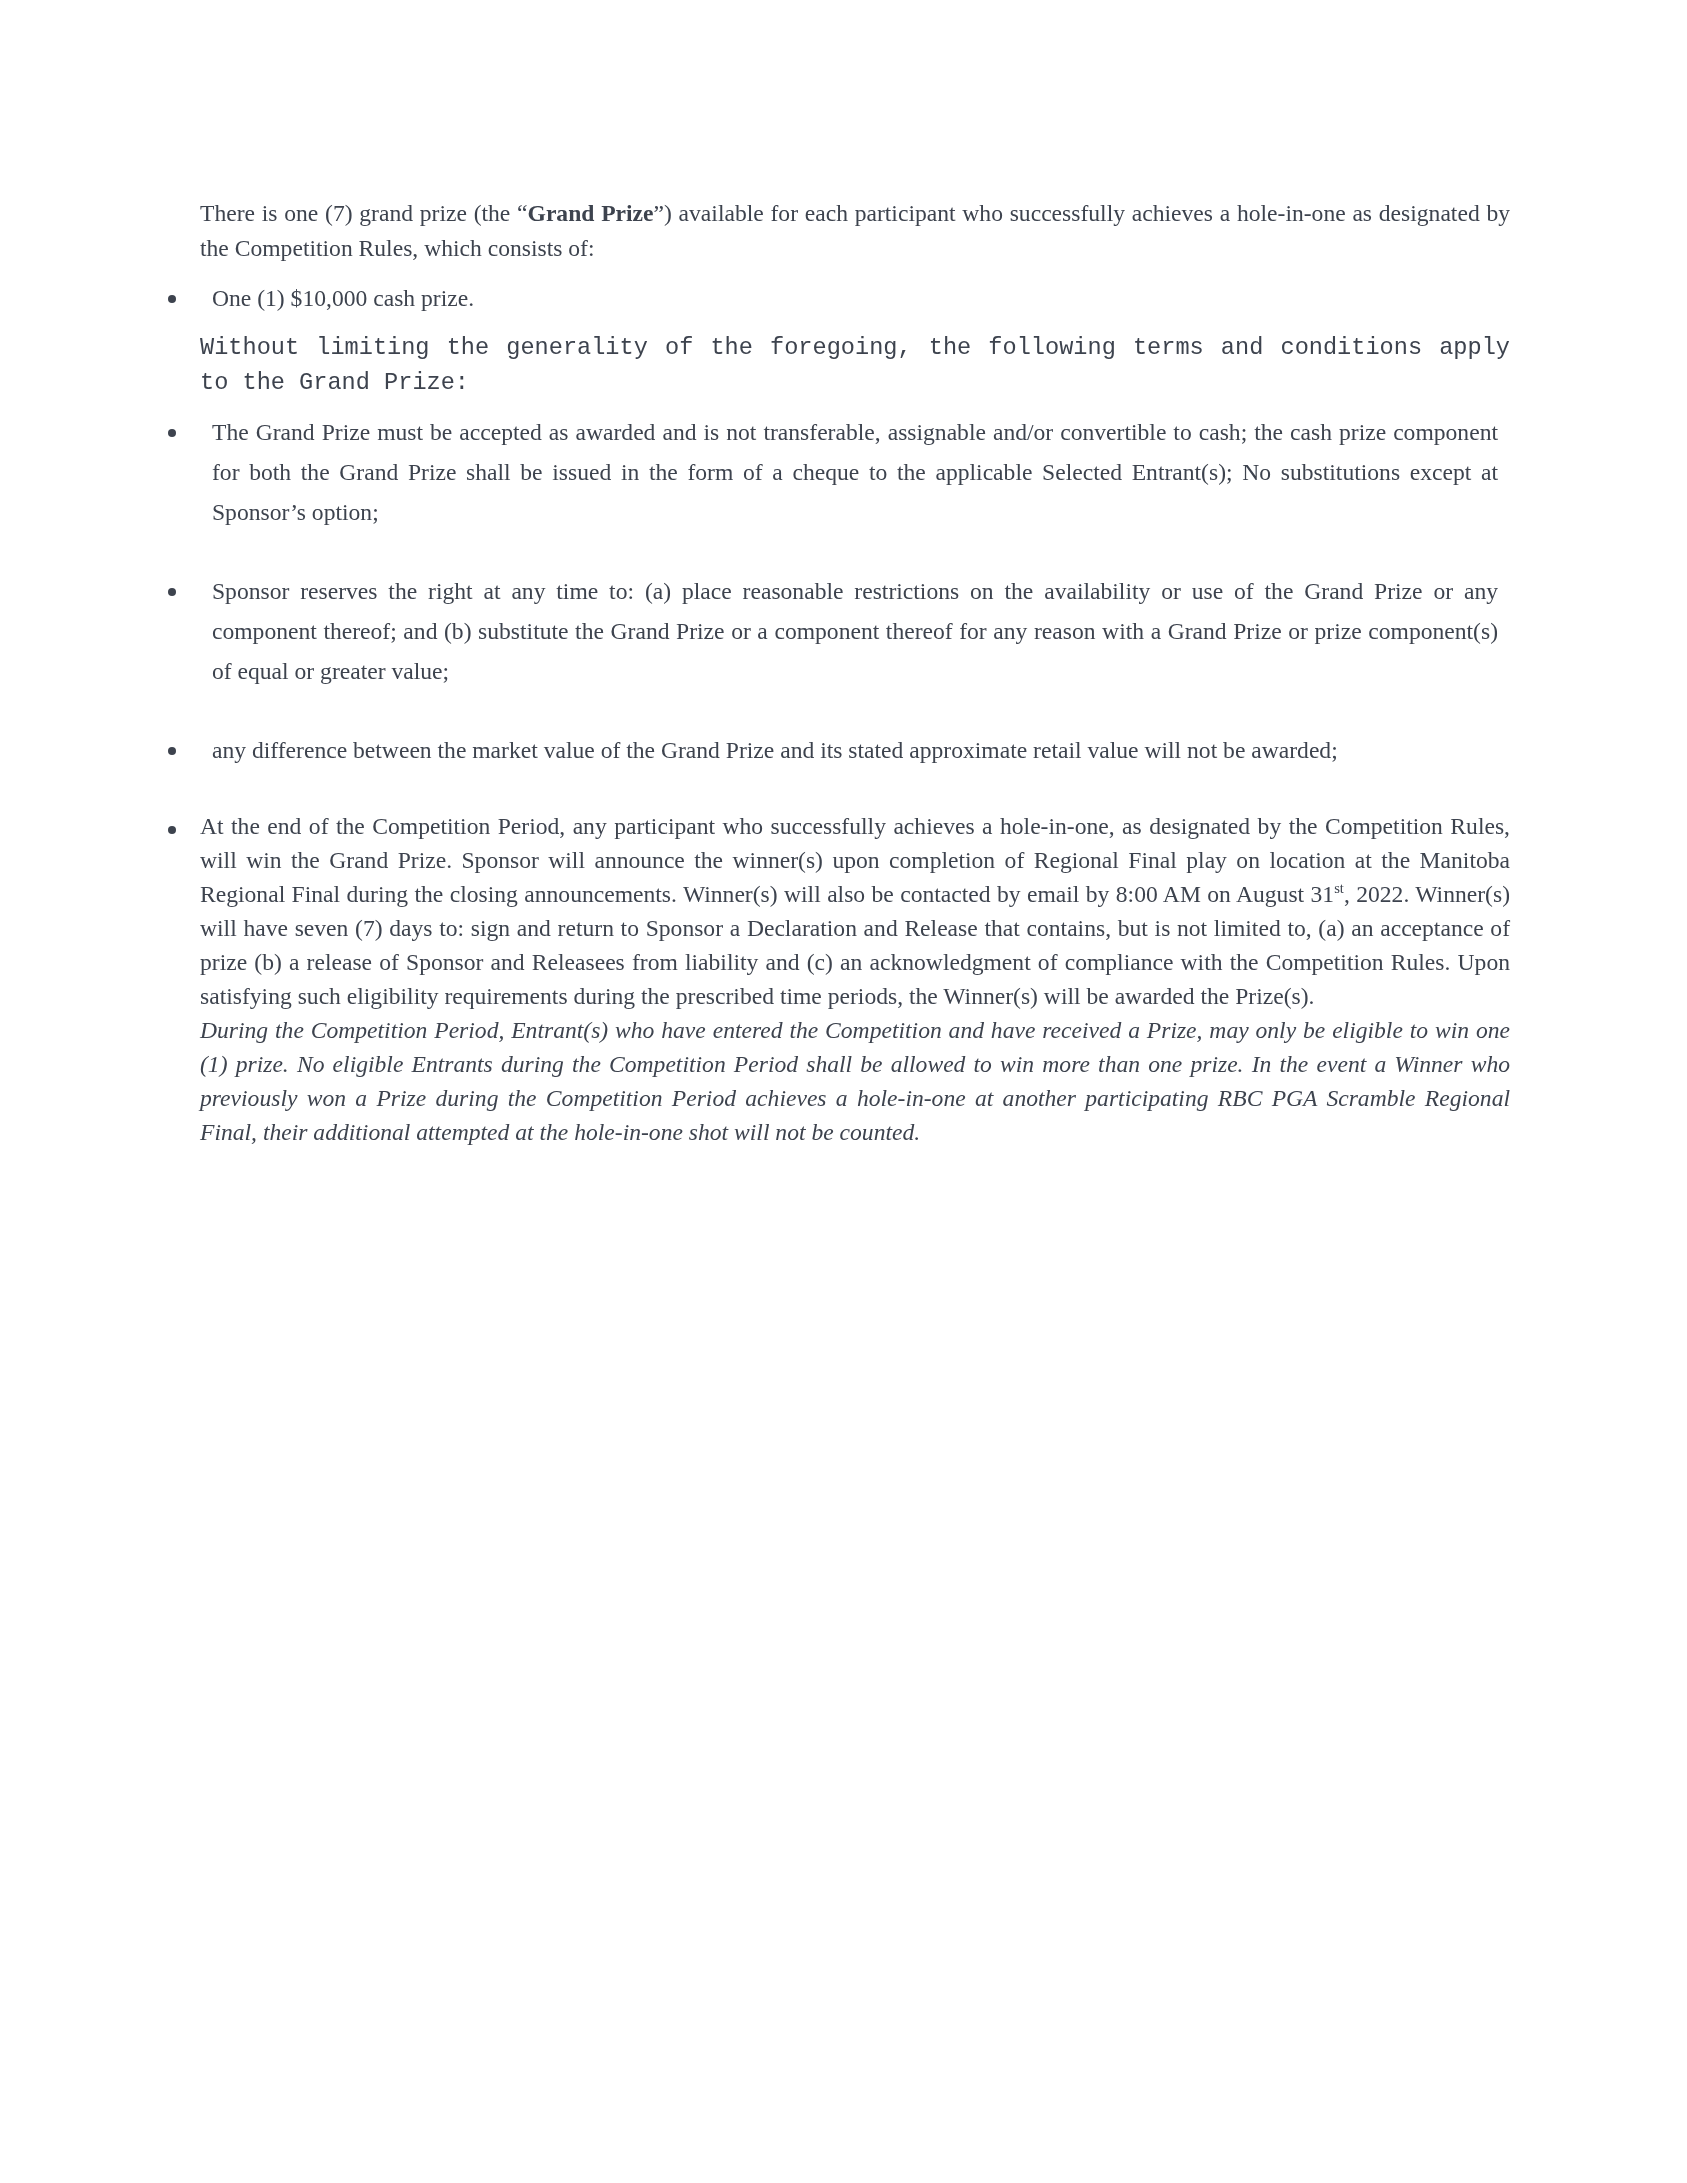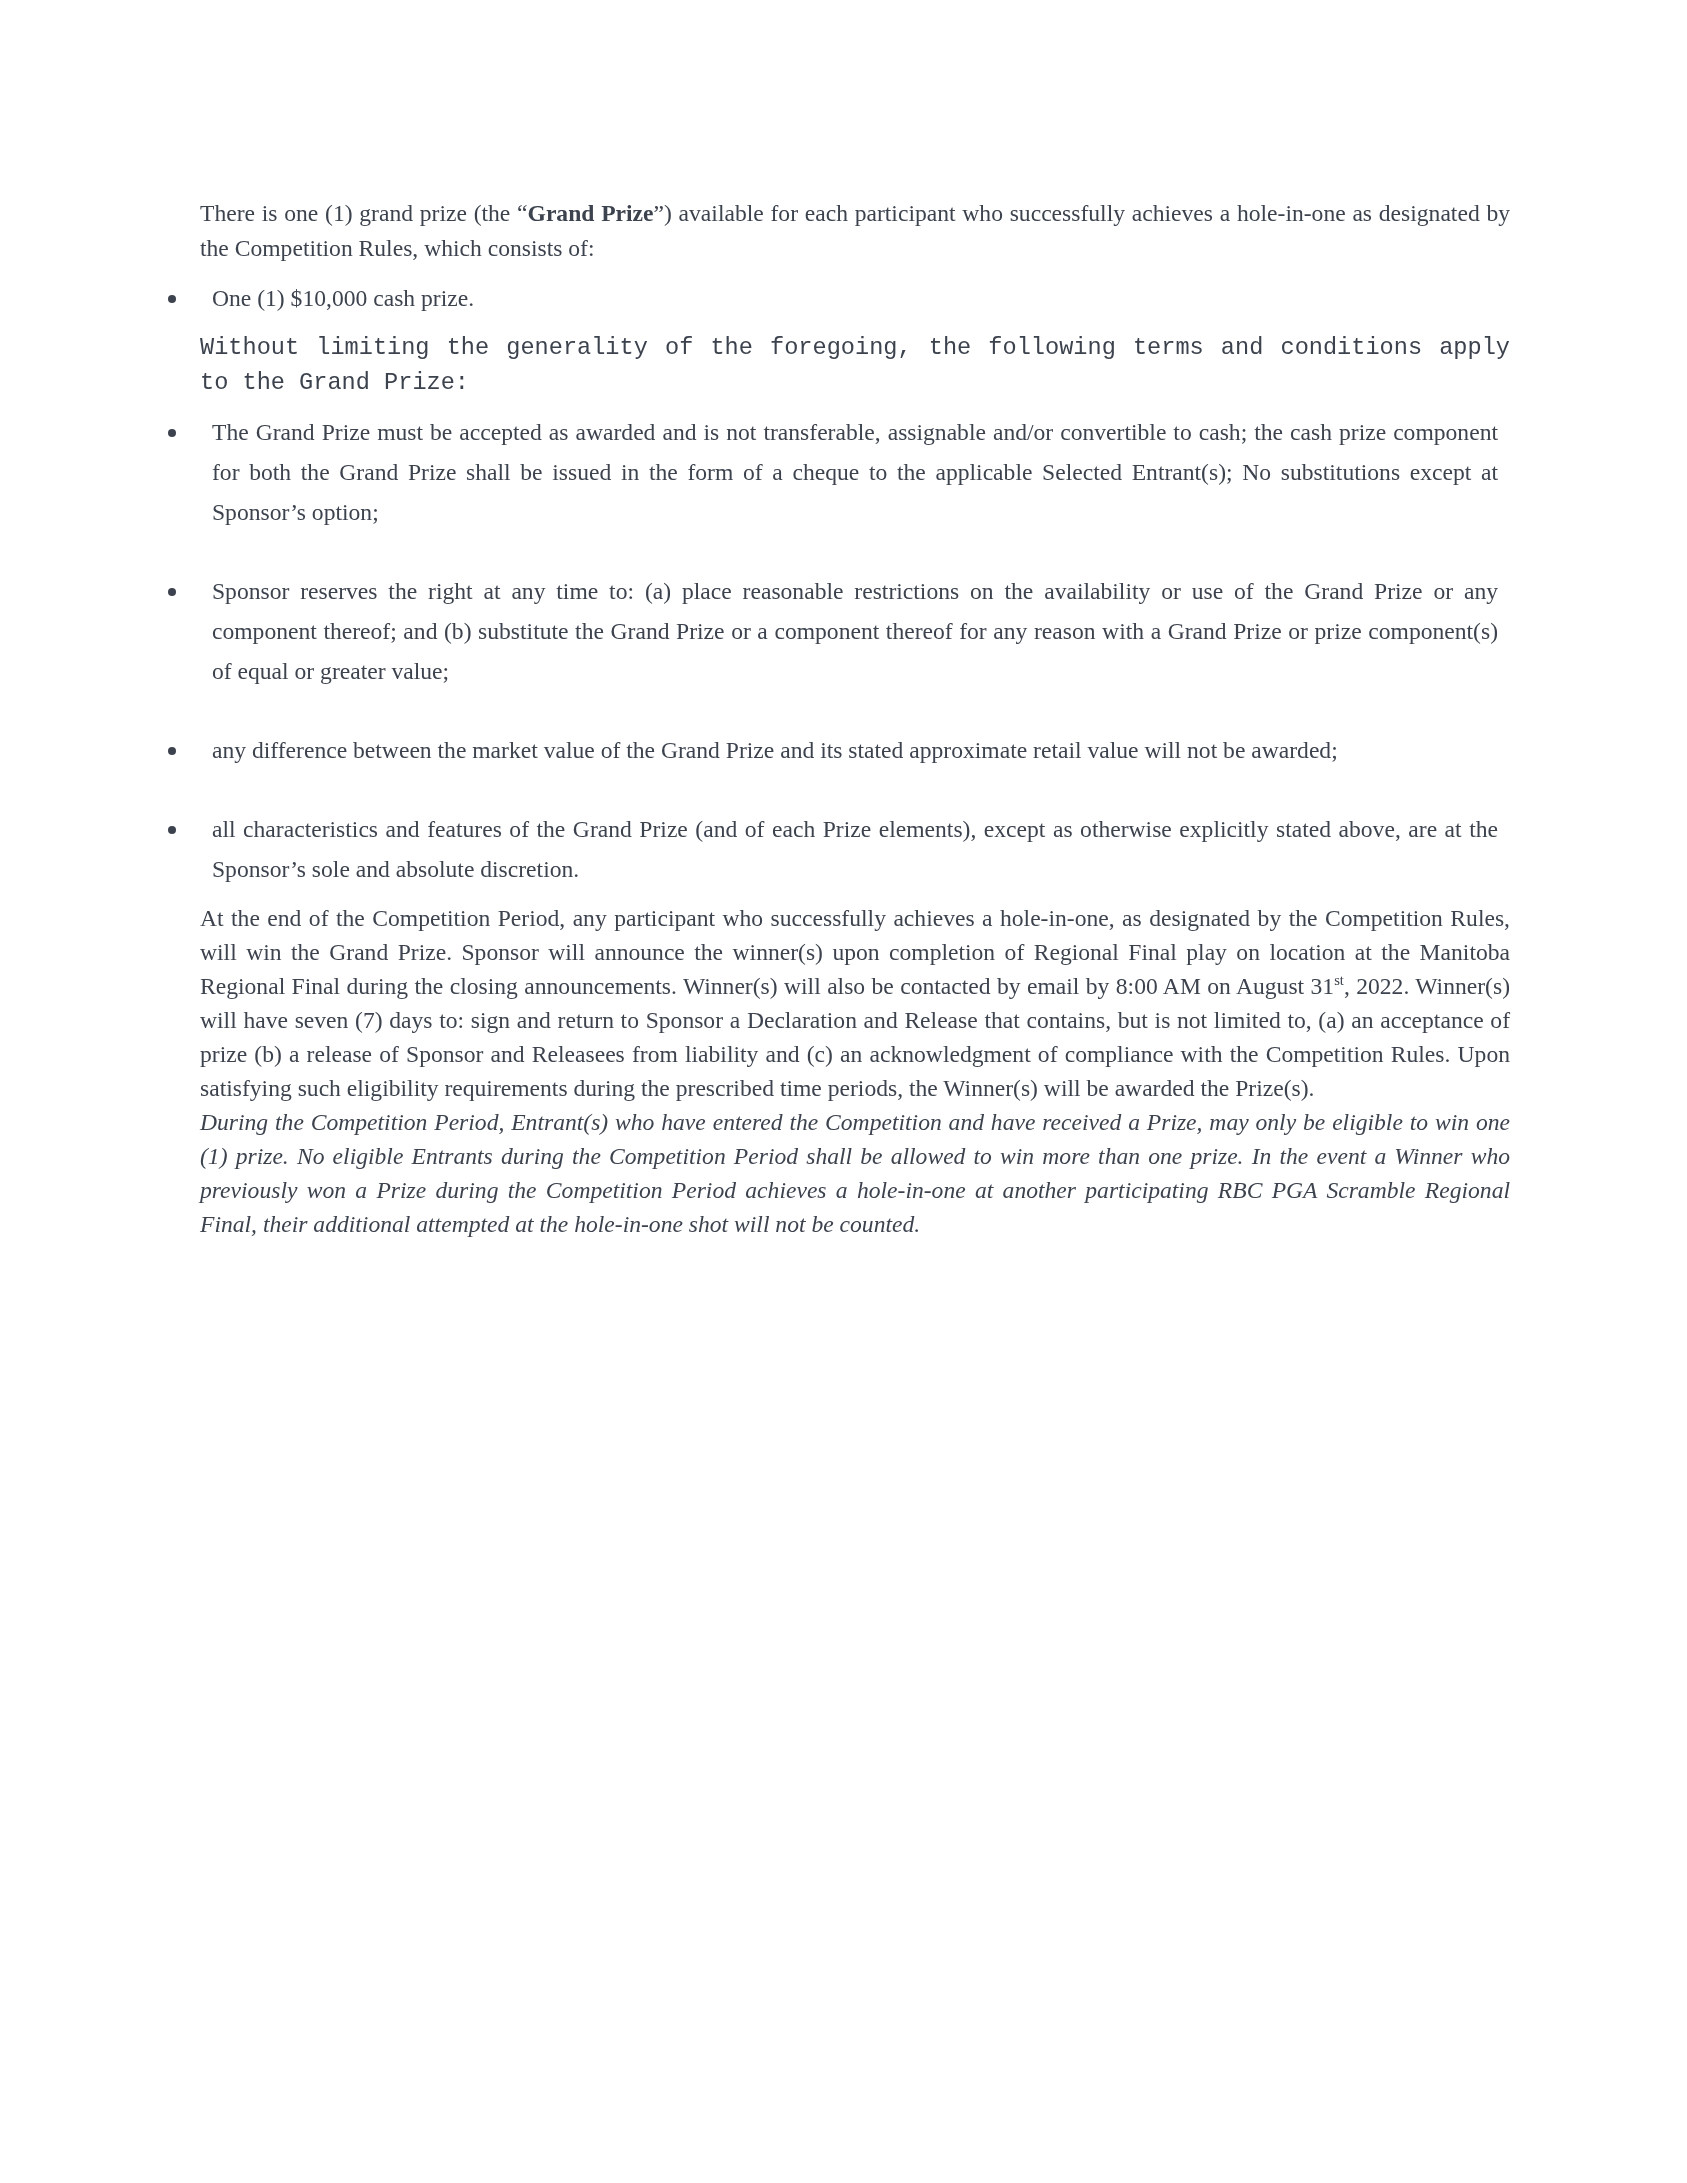--- a/index.html
+++ b/index.html
@@ -67,21 +67,21 @@
   }
   b{font-weight:bold;margin-top:48px;}
   sup{font-size:0.62em;line-height:0;vertical-align:super;}
 </style>
 </head>
 <body>
 
 <div class="page">
   <div class="content">
 
-    <p class="body"><span>There is one (1) grand prize (the “</span><b>Grand Prize</b><span>”) available for each participant who successfully achieves a hole-in-one as designated by the Competition Rules, which consists of:</span></p>
+    <p class="body"><span>There is one (7) grand prize (the “</span><b>Grand Prize</b><span>”) available for each participant who successfully achieves a hole-in-one as designated by the Competition Rules, which consists of:</span></p>
 
     <ul class="blist mt-ul1">
       <li>
         <span class="dot"></span>
         <span><span>One (1) $10,000 cash prize.</span></span>
       </li>
     </ul>
 
 
     <p class="body mt-p3"><span>Without limiting the generality of the foregoing, the following terms and conditions apply to the Grand Prize:</span></p>
@@ -94,21 +94,20 @@
       <li>
         <span class="dot"></span>
         <span><span>Sponsor reserves the right at any time to: (a) place reasonable restrictions on the availability or use of the Grand Prize or any component thereof; and (b) substitute the Grand Prize or a component thereof for any reason with a Grand Prize or prize component(s) of equal or greater value;</span></span>
       </li>
       <li>
         <span class="dot"></span>
         <span><span>any difference between the market value of the Grand Prize and its stated approximate retail value will not be awarded;</span></span>
       </li>
       <li>
         <span class="dot"></span>
-        <span><span>all characteristics and features of the Grand Prize (and of each Prize elements), except as otherwise explicitly stated above, are at the Sponsor’s sole and absolute discretion.</span></span>
       </li>
     </ul>
 
 
     <p class="body p40 mt-p4"><span>At the end of the Competition Period, any participant who successfully achieves a hole-in-one, as designated by the Competition Rules, will win the Grand Prize. Sponsor will announce the winner(s) upon completion of Regional Final play on location at the Manitoba Regional Final during the closing announcements. Winner(s) will also be contacted by email by 8:00 AM on August 31</span><sup>st</sup><span>, 2022. Winner(s) will have seven (7) days to: sign and return to Sponsor a Declaration and Release that contains, but is not limited to, (a) an acceptance of prize (b) a release of Sponsor and Releasees from liability and (c) an acknowledgment of compliance with the Competition Rules. Upon satisfying such eligibility requirements during the prescribed time periods, the Winner(s) will be awarded the Prize(s).</span></p>
 
     <p class="body p40 mt-p5"><span>During the Competition Period, Entrant(s) who have entered the Competition and have received a Prize, may only be eligible to win one (1) prize. No eligible Entrants during the Competition Period shall be allowed to win more than one prize. In the event a Winner who previously won a Prize during the Competition Period achieves a hole-in-one at another participating RBC PGA Scramble Regional Final, their additional attempted at the hole-in-one shot will not be counted.</span></p>
 
   </div>
 </div>

